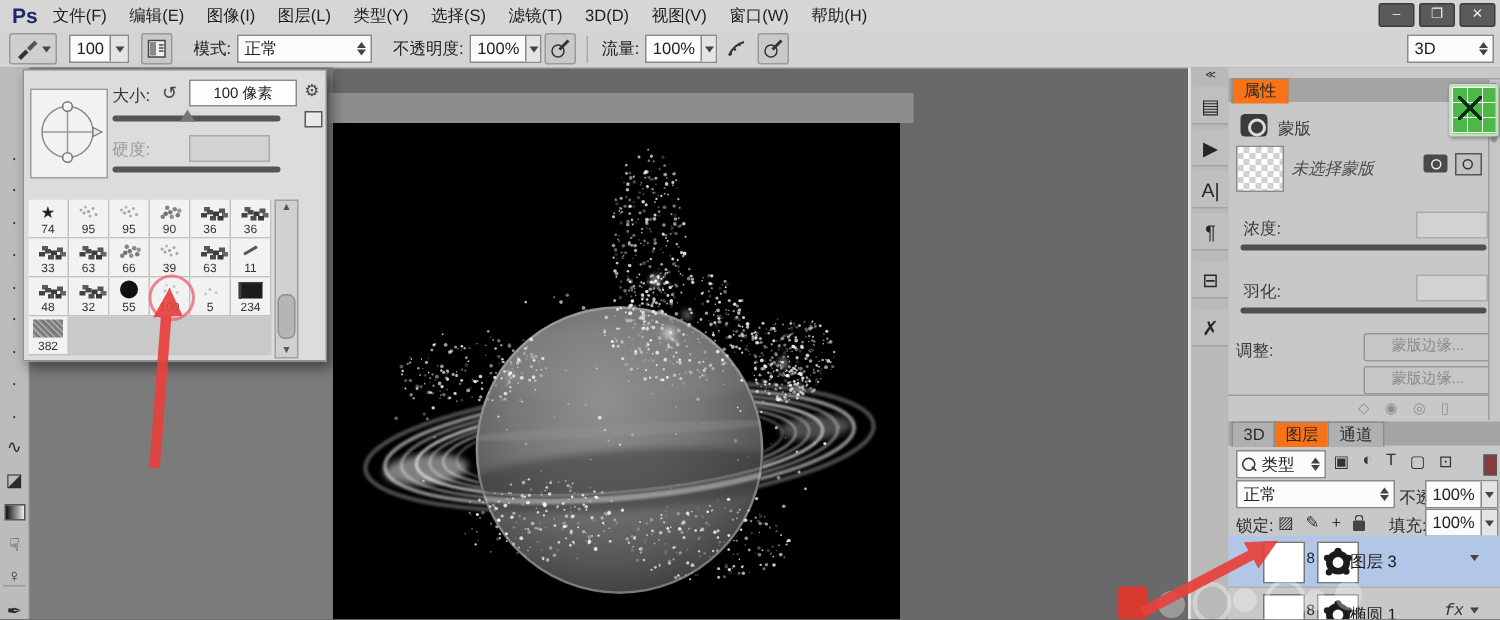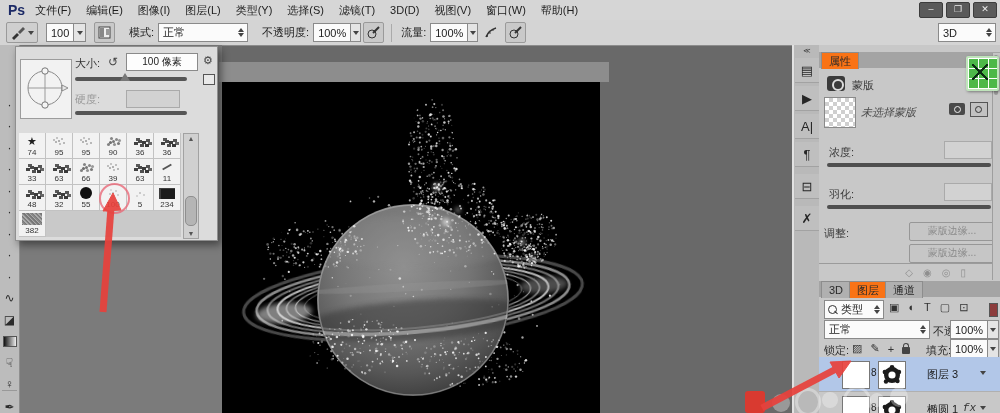--- a/index.html
+++ b/index.html
@@ -153,21 +153,21 @@
                      border-bottom:none;border-radius:3px 3px 0 0;}
   .lbl-fill{position:absolute;left:107px;top:63px;}
   .fill-combo{position:absolute;left:131px;top:59px;width:47px;height:17px;}
   .lrows{position:absolute;left:0;top:77px;width:181px;height:56px;overflow:hidden;}
   .lrow{position:relative;width:181px;height:34px;background:#c8c8c8;border-bottom:1px solid #b0b0b0;}
   .lrow.selected{background:#b2c7e8;}
   .lthumb{position:absolute;top:4px;width:26px;height:26px;border:1px solid #777;background:#fff;}
   .lrow .mask-t{left:23px;}
   .lrow .link8{position:absolute;left:52px;top:10px;font-size:10px;color:#222;}
   .lrow .main-t{left:59px;display:flex;align-items:center;justify-content:center;}
-  .lrow .lname{position:absolute;left:108px;top:10px;font-size:11px;color:#1a1a1a;white-space:nowrap;}
+  .lrow .lname{position:absolute;left:81px;top:10px;font-size:11px;color:#1a1a1a;white-space:nowrap;}
   .lrow .fx{position:absolute;right:14px;top:10px;font-size:11px;font-style:italic;color:#333;font-family:Liberation Mono, monospace;}
   .lrow .fx::after{content:"";display:inline-block;margin-left:4px;width:0;height:0;
                    border-left:3px solid transparent;border-right:3px solid transparent;border-top:4px solid #444;vertical-align:middle;}
 
   
   .green-icon{position:absolute;left:966px;top:56px;width:29px;height:31px;background:#4db848;
               border:2px solid #bfe4bb;border-radius:2px;z-index:50;
               background-image:linear-gradient(#fff 1px,transparent 1px),linear-gradient(90deg,#fff 1px,transparent 1px);
               background-size:10px 10px;box-shadow:1px 1px 3px rgba(0,0,0,.4);}
   .green-icon::after{content:"";position:absolute;left:4px;top:6px;width:16px;height:16px;

